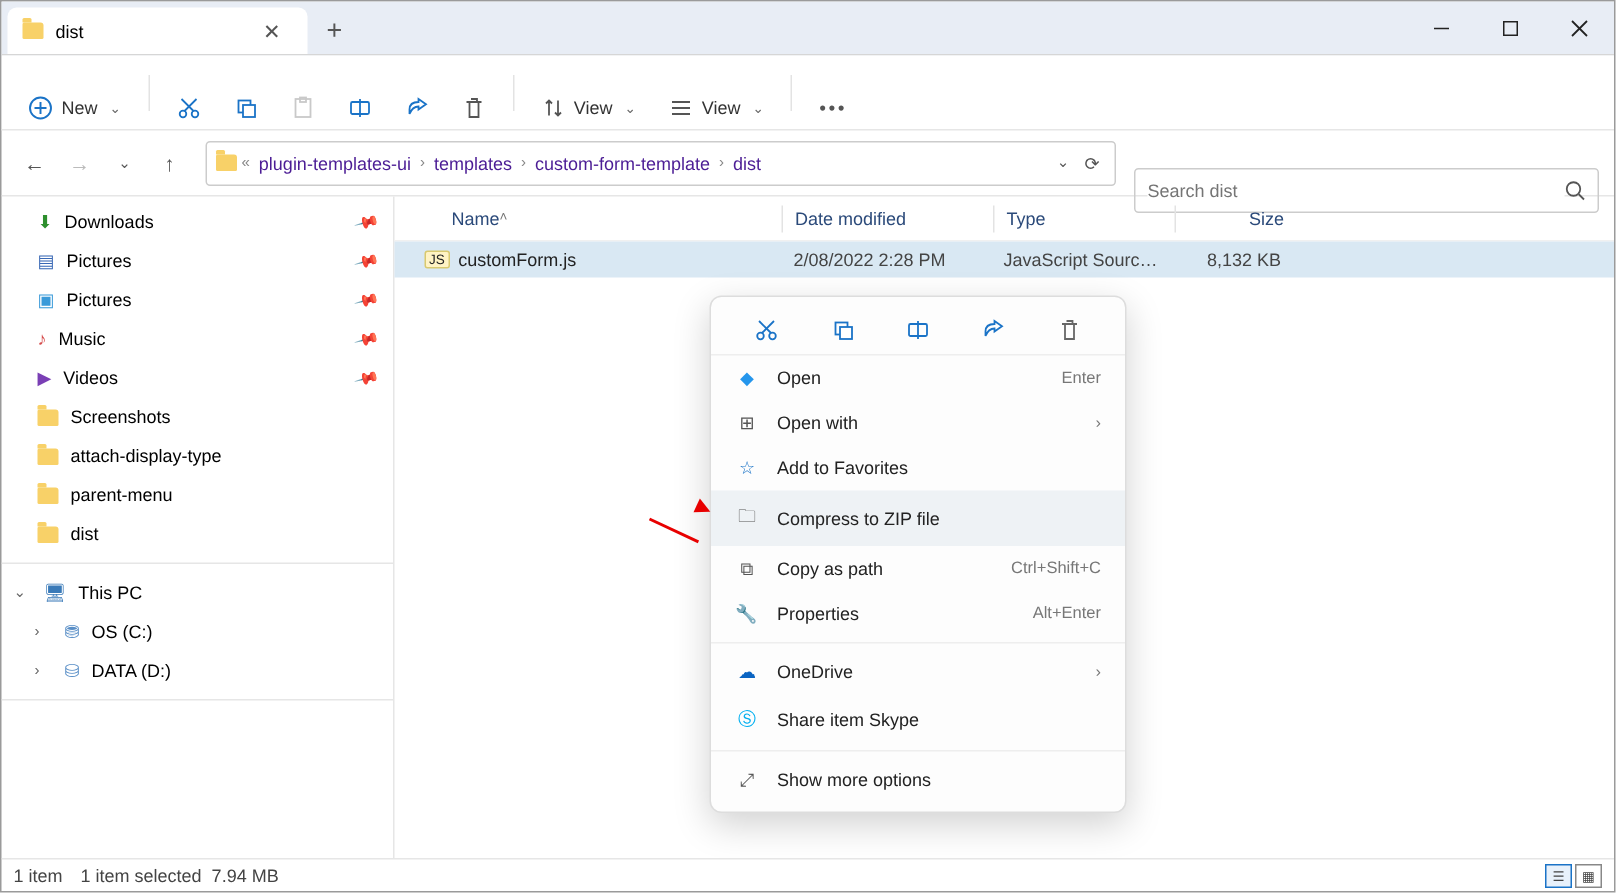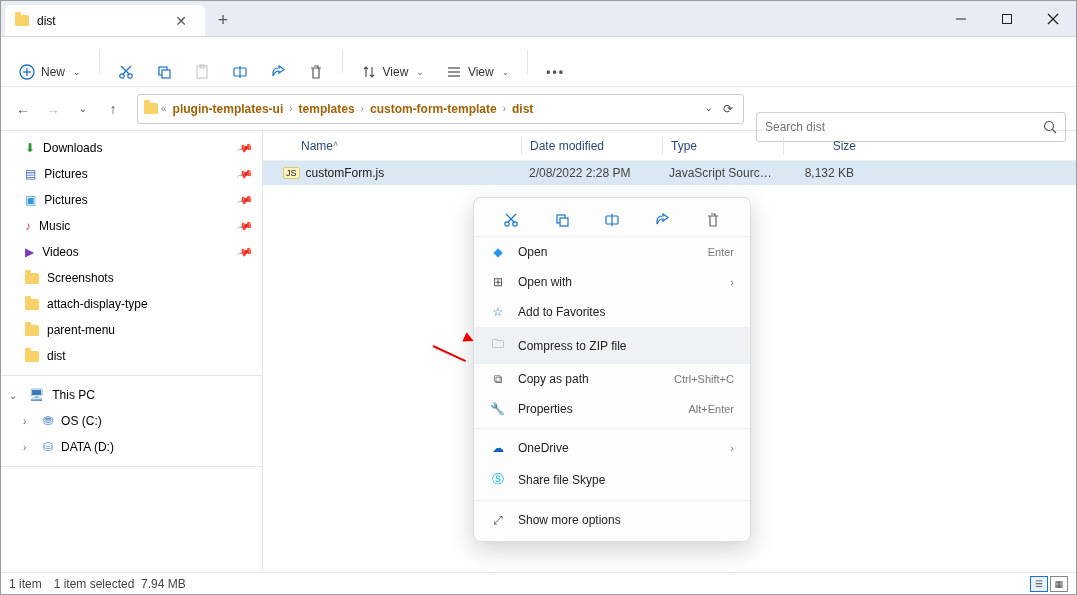--- a/index.html
+++ b/index.html
@@ -19,21 +19,21 @@
 .tbtn svg, .tbtn .ico { color: #1a73c7; }
 .divider { width: 1px; height: 24px; background: #e3e3e3; margin: 0 4px; }
 .chev { font-size: 9px; color: #666; margin-left: 2px; }
 
 
 .navrow { height: 44px; display: flex; align-items: center; gap: 6px; padding: 0 10px; border-bottom: 1px solid #e6e6e6; }
 .navarrow { width: 24px; text-align: center; color: #555; font-size: 14px; }
 .navarrow.dis { color: #bbb; }
 .breadcrumb { flex: 1; display: flex; align-items: center; height: 30px; border: 1px solid #ccc; border-radius: 3px; padding: 0 6px; gap: 3px; margin: 0 6px; }
 .breadcrumb .sep { color: #888; font-size: 10px; }
-.breadcrumb .seg { padding: 2px 3px; color: #a16207; font-weight: bold; }
+.breadcrumb .seg { padding: 2px 3px; color: #4c1d95; }
 .bc-controls { margin-left: auto; display:flex; gap: 10px; color:#555; padding-right:4px; }
 .searchbox { width: 310px; height: 30px; border: 1px solid #ccc; border-radius: 3px; display: flex; align-items: center; padding: 0 8px; color: #777; margin-top: 36px; }
 .searchbox input { border: none; outline: none; flex: 1; color: #777; }
 .searchbox .glass { margin-left: auto; color: #555; }
 
 
 .main { display: flex; height: calc(100% - 36px - 50px - 44px - 22px); }
 .sidebar { width: 262px; border-right: 1px solid #e6e6e6; padding: 4px 0; position: relative; }
 .sb-item { display: flex; align-items: center; gap: 8px; padding: 6px 10px 6px 24px; }
 .sb-item .pin { margin-left: auto; color: #999; font-size: 11px; transform: rotate(30deg); }
@@ -363,21 +363,21 @@
       <span class="hint">Alt+Enter</span>
     </div>
   <div class="ctx-hr"></div>
   <div class="ctx-item">
       <span class="ic" style="color:#0a64c2">☁</span>
       <span>OneDrive</span>
       <span class="hint">›</span>
     </div>
   <div class="ctx-item">
       <span class="ic" style="color:#00aff0">Ⓢ</span>
-      <span>Share file Skype</span>
+      <span>Share item Skype</span>
     </div>
   <div class="ctx-hr"></div>
   <div class="ctx-item">
       <span class="ic" style="color:#555">⤢</span>
       <span>Show more options</span>
     </div>
 </div>
 
 <div class="arrow">
   <div class="arrow-line"></div>

